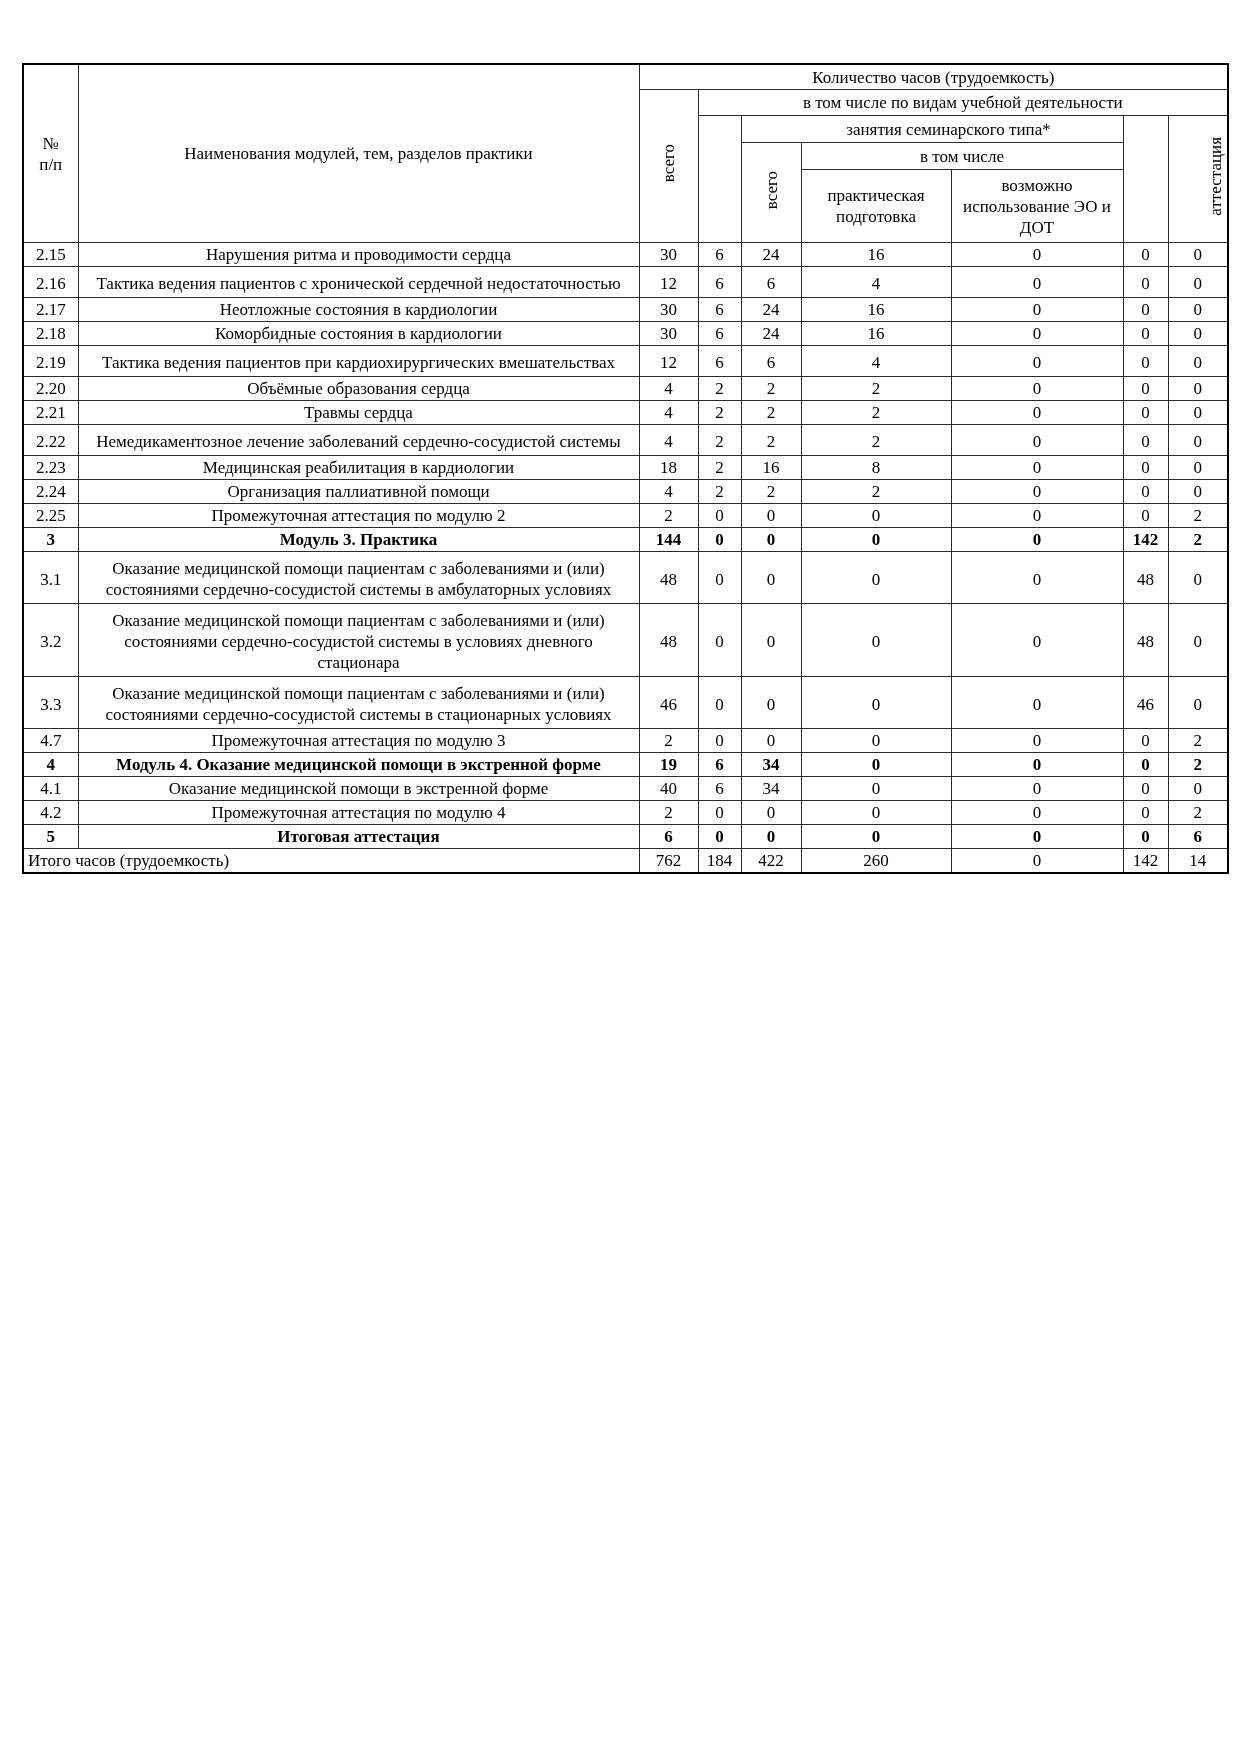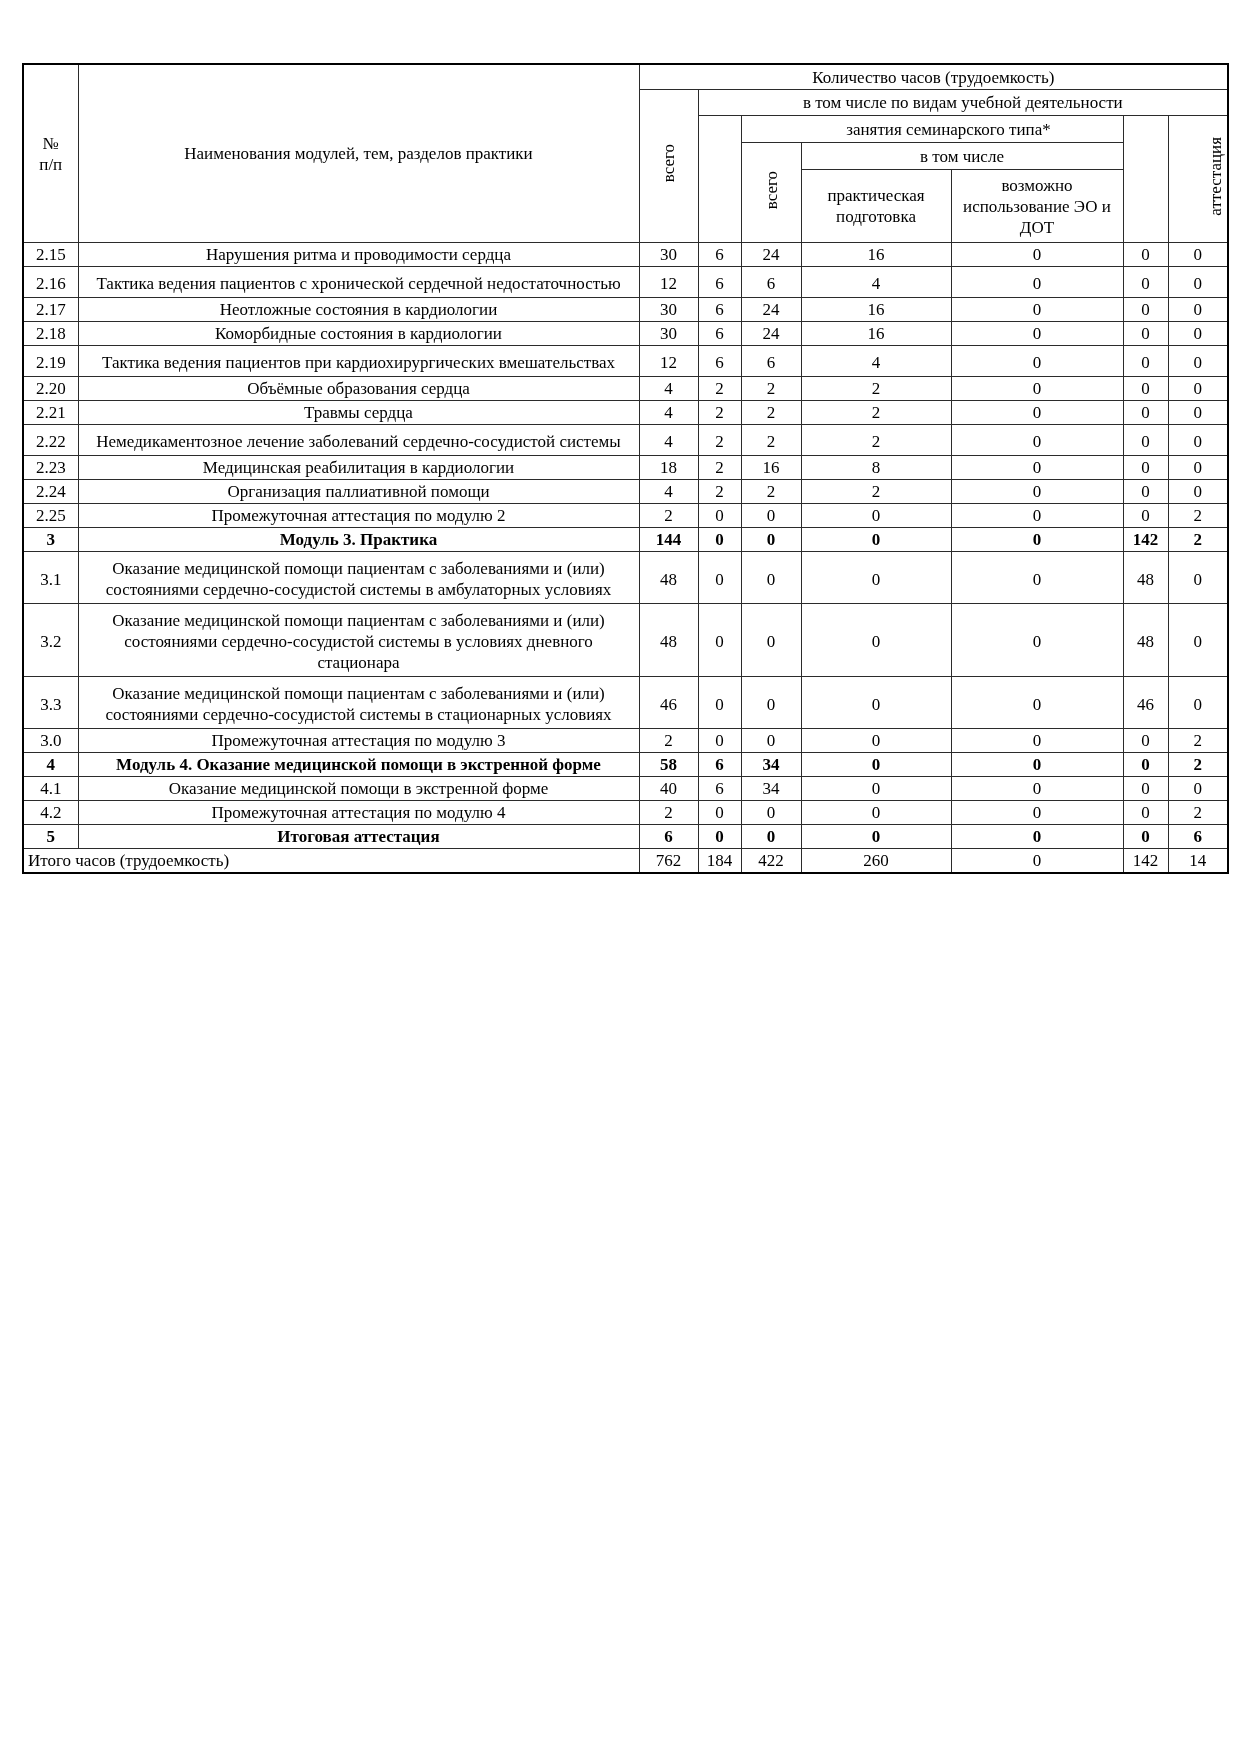--- a/index.html
+++ b/index.html
@@ -265,34 +265,34 @@
           <td class="c-name">Оказание медицинской помощи пациентам с заболеваниями и (или) состояниями сердечно-сосудистой системы в стационарных условиях</td>
           <td class="c-num">46</td>
           <td class="c-num">0</td>
           <td class="c-num">0</td>
           <td class="c-num">0</td>
           <td class="c-num">0</td>
           <td class="c-num">46</td>
           <td class="c-num">0</td>
         </tr>
         <tr>
-          <td class="c-no">3.0</td>
+          <td class="c-no">4.7</td>
           <td class="c-name">Промежуточная аттестация по модулю 3</td>
           <td class="c-num">2</td>
           <td class="c-num">0</td>
           <td class="c-num">0</td>
           <td class="c-num">0</td>
           <td class="c-num">0</td>
           <td class="c-num">0</td>
           <td class="c-num">2</td>
         </tr>
         <tr class="bold">
           <td class="c-no">4</td>
           <td class="c-name">Модуль 4. Оказание медицинской помощи в экстренной форме</td>
-          <td class="c-num">58</td>
+          <td class="c-num">19</td>
           <td class="c-num">6</td>
           <td class="c-num">34</td>
           <td class="c-num">0</td>
           <td class="c-num">0</td>
           <td class="c-num">0</td>
           <td class="c-num">2</td>
         </tr>
         <tr>
           <td class="c-no">4.1</td>
           <td class="c-name">Оказание медицинской помощи в экстренной форме</td>

